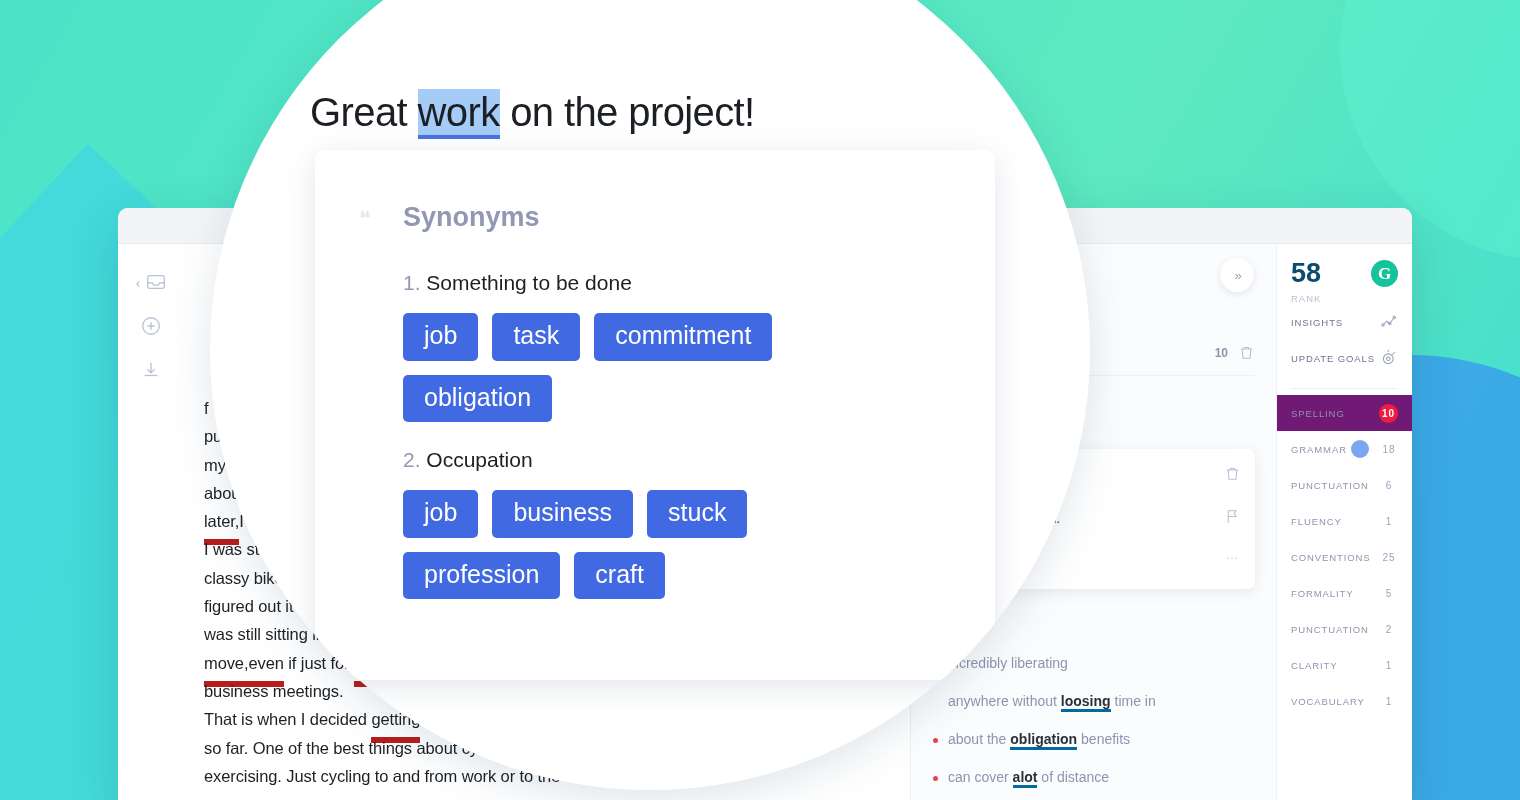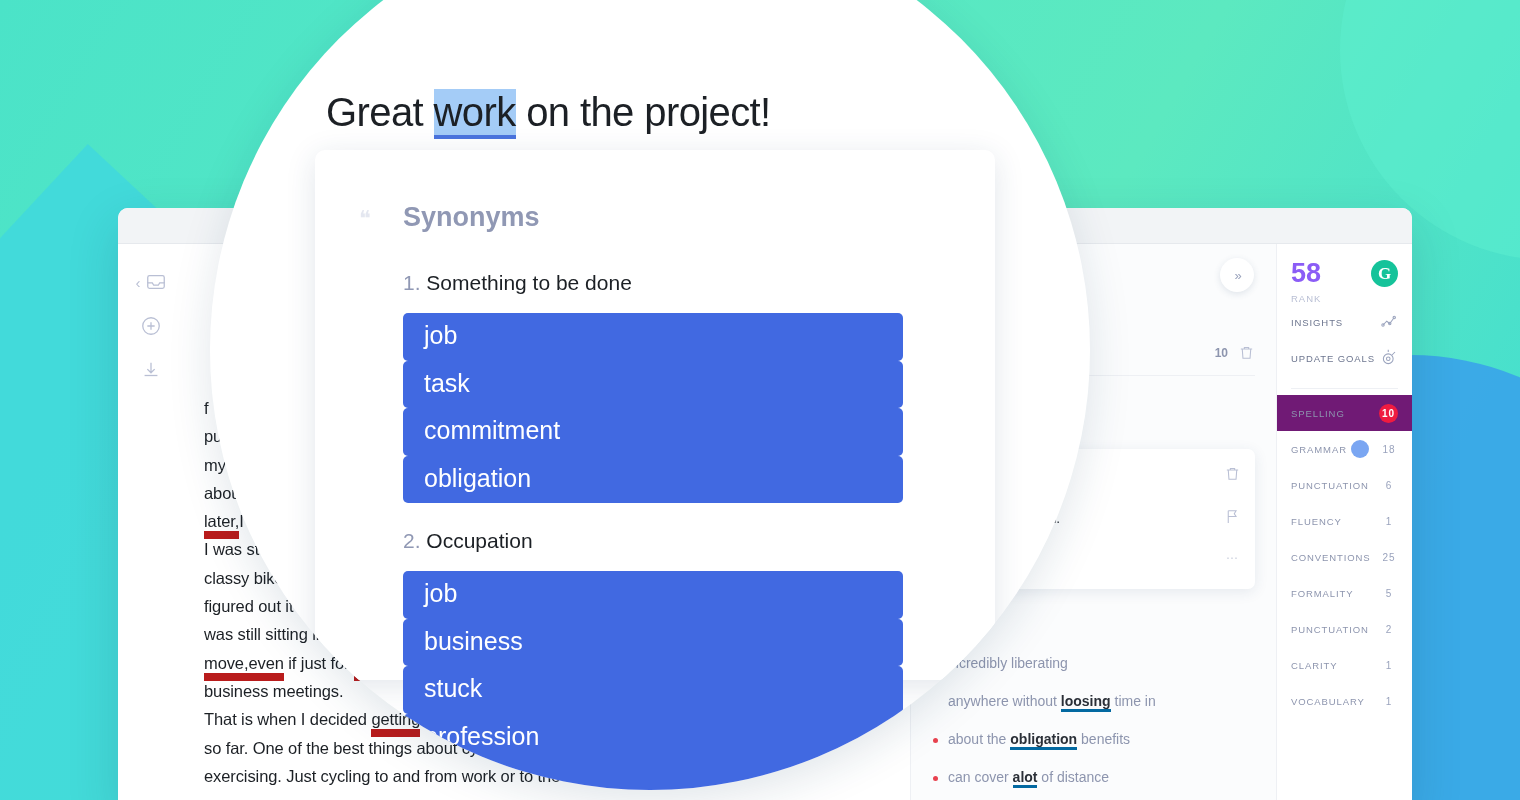--- a/index.html
+++ b/index.html
@@ -82,21 +82,21 @@
     background: #fff;
     padding: 150px 30px 0 20px;
   }
   .doc-line {
     font-size: 16.5px;
     line-height: 28.3px;
     color: #1c2025;
     letter-spacing: -0.1px;
     white-space: nowrap;
   }
-  .err { border-bottom: 8px solid #b91c1c; padding-bottom: 1px; }
+  .err { border-bottom: 6px solid #b91c1c; padding-bottom: 9px; }
 
   
   .sugg-pane {
     position: absolute;
     left: 792px; top: 36px;
     width: 366px; height: 564px;
     background: #fbfcfd;
     border-left: 1px solid #eef0f4;
   }
   .collapse-btn {
@@ -160,21 +160,21 @@
   
   .score-pane {
     position: absolute;
     left: 1158px; top: 36px;
     width: 136px; height: 564px;
     background: #fff;
     border-left: 1px solid #eef0f4;
     padding: 16px 0 0 0;
   }
   .score-top { padding: 0 14px; display: flex; align-items: flex-start; justify-content: space-between; }
-  .score-num { font-size: 27px; font-weight: bold; color: #8b5cf6; line-height: 1; }
+  .score-num { font-size: 27px; font-weight: bold; color: #0c4a6e; line-height: 1; }
   .score-rank { font-size: 9.5px; letter-spacing: 1px; color: #b9bfd4; margin-top: 6px; text-align: right; }
   .g-logo {
     width: 27px; height: 27px; border-radius: 50%;
     background: #15c39a; color: #fff;
     display: flex; align-items: center; justify-content: center;
     font-size: 17px; font-weight: bold; font-family: "Liberation Serif", serif;
   }
   .score-act {
     display: flex; align-items: center; justify-content: space-between;
     padding: 0 14px; height: 36px;
@@ -212,21 +212,21 @@
     border-radius: 50%;
     background: #ffffff;
     box-shadow: 0 12px 44px rgba(20,60,90,0.13);
     overflow: hidden;
   }
   .mag-inner { position: absolute; left: 0; top: 0; width: 880px; height: 880px; }
 
   .zoom-title {
     position: absolute; left: 100px; top: 180px;
     font-size: 40px; color: #1c2025;
-    letter-spacing: -0.6px; white-space: nowrap; margin-left: 16px;
+    letter-spacing: -0.6px; white-space: nowrap;
   }
   .hl-word {
     background: #a4ccf7;
     box-shadow: 0 4px 0 0 #4a74dd;
     padding: 1px 0;
   }
 
   .syn-panel {
     position: absolute; left: 105px; top: 240px;
     width: 680px; height: 530px;
@@ -240,21 +240,21 @@
     margin-bottom: 38px;
   }
   .syn-quote {
     position: absolute; left: 44px; top: 56px;
     font-size: 22px; color: #e4e7f0;
   }
   .syn-sec-title {
     font-size: 21px; color: #1c2025; margin-bottom: 18px;
   }
   .syn-sec-title .num { color: #9098b4; }
-  .chips { display: flex; flex-wrap: wrap; margin-bottom: 26px; width: 500px; flex-direction: column; }
+  .chips { display: flex; flex-wrap: wrap; gap: 14px; margin-bottom: 26px; width: 500px; }
   .chip {
     background: #4169e1; color: #fff;
     font-size: 25px;
     padding: 8px 21px 10px 21px;
     border-radius: 5px;
     line-height: 1.18;
   }
 </style>
 </head>
 <body>

